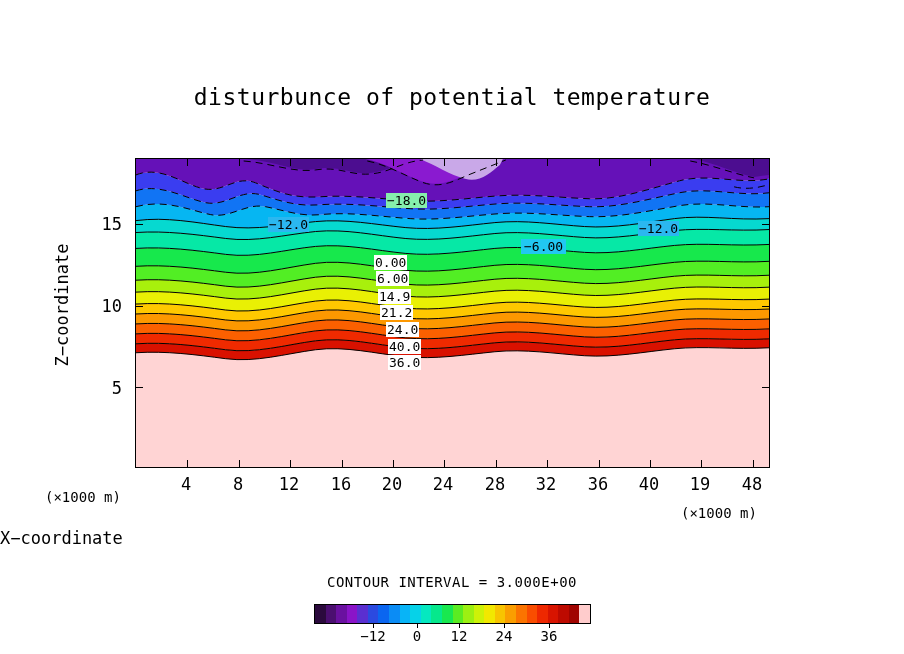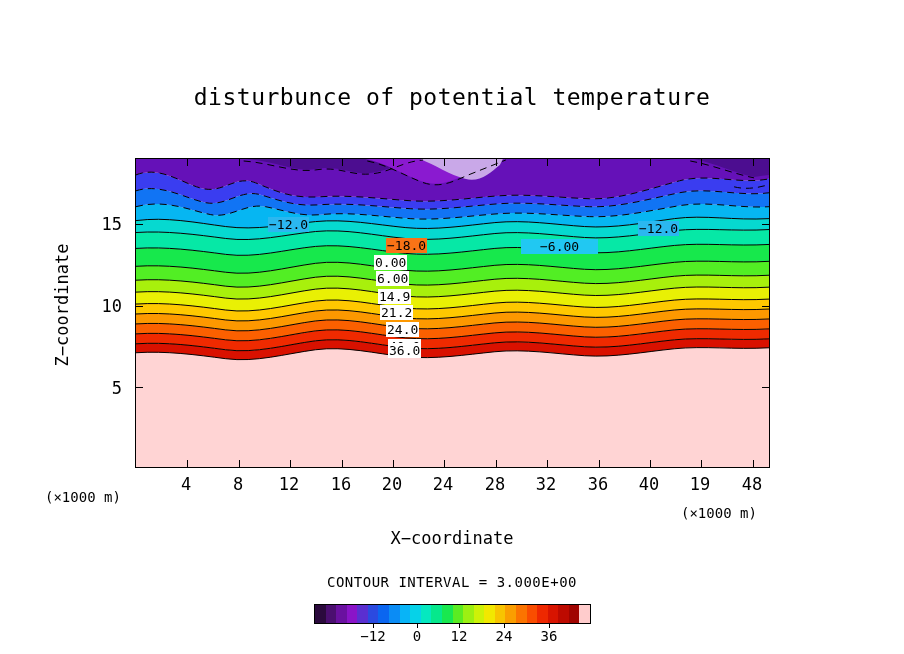--- a/index.html
+++ b/index.html
@@ -11,21 +11,21 @@
   #field{position:absolute;left:0;top:0;width:100%;height:100%;}
   .tick{position:absolute;background:#000;}
   .xtick{width:1px;height:7px;bottom:0;}
   .xtick.top{top:0;bottom:auto;}
   .ytick{height:1px;width:7px;left:0;}
   .ytick.right{right:0;left:auto;}
   .xlab{position:absolute;top:474px;font-size:17px;text-align:center;width:40px;}
   .ylab{position:absolute;left:92px;font-size:17px;text-align:right;width:30px;}
   #ylabel{left:-38px;top:295px;width:200px;text-align:center;font-size:17px;
           transform:rotate(-90deg);transform-origin:50% 50%;}
-  #xlabel{left:0;top:528px;width:904px;text-align:center;font-size:17px;}
+  #xlabel{left:0;top:528px;width:904px;font-size:17px;}
   #unit-left{left:45px;top:489px;font-size:14px;}
   #unit-right{left:681px;top:505px;font-size:14px;}
   #ci-text{left:0;top:574px;width:904px;text-align:center;font-size:14px;letter-spacing:0.5px;}
   #colorbar{left:314px;top:604px;width:277px;height:20px;border:1.2px solid #000;box-sizing:border-box;display:flex;}
   #colorbar div{flex:1 1 auto;height:100%;}
   #cbar-labels{left:316px;top:628px;width:277px;height:20px;}
   .cblab{position:absolute;font-size:14px;text-align:center;width:30px;top:0;}
   .cbtick{position:absolute;width:1px;height:4px;background:#000;top:-4px;}
 </style>
 </head>
@@ -113,25 +113,25 @@
       </g>
     </g>
   </svg>
 
   <div style="position:absolute;left:238px;top:96px;font-size:13px;background:#fff;padding:0 1px;">0.00</div>
   <div style="position:absolute;left:240px;top:112px;font-size:13px;background:#fff;padding:0 1px;">6.00</div>
   <div style="position:absolute;left:242px;top:130px;font-size:13px;background:#fff;padding:0 1px;">14.9</div>
   <div style="position:absolute;left:244px;top:146px;font-size:13px;background:#fff;padding:0 1px;">21.2</div>
   <div style="position:absolute;left:250px;top:163px;font-size:13px;background:#fff;padding:0 1px;">24.0</div>
   <div style="position:absolute;left:252px;top:180px;font-size:13px;background:#fff;padding:0 1px;">40.0</div>
-  <div style="position:absolute;left:252px;top:184px;font-size:13px;background:#fff;padding:0 1px;">36.0</div>
-  <div style="position:absolute;left:250px;top:34px;font-size:13px;color:#000;background:#f97316;padding:0 1px;margin-top:45px;">−18.0</div>
+  <div style="position:absolute;left:252px;top:196px;font-size:13px;background:#fff;padding:0 1px;">36.0</div>
+  <div style="position:absolute;left:250px;top:34px;font-size:13px;color:#000;background:#86efac;padding:0 1px;">−18.0</div>
   <div style="position:absolute;left:132px;top:58px;font-size:13px;color:#000;background:#2bb7f0;padding:0 1px;">−12.0</div>
   <div style="position:absolute;left:502px;top:62px;font-size:13px;color:#000;background:#2bb7f0;padding:0 1px;">−12.0</div>
-  <div style="position:absolute;left:385px;top:80px;font-size:13px;color:#000;background:#21c8f2;padding:0 19px;">−6.00</div>
+  <div style="position:absolute;left:385px;top:80px;font-size:13px;color:#000;background:#21c8f2;padding:0 3px;">−6.00</div>
 
   <div class="tick xtick" style="left:51px;"></div>
   <div class="tick xtick" style="left:103px;"></div>
   <div class="tick xtick" style="left:154px;"></div>
   <div class="tick xtick" style="left:206px;"></div>
   <div class="tick xtick" style="left:257px;"></div>
   <div class="tick xtick" style="left:308px;"></div>
   <div class="tick xtick" style="left:360px;"></div>
   <div class="tick xtick" style="left:411px;"></div>
   <div class="tick xtick" style="left:463px;"></div>

